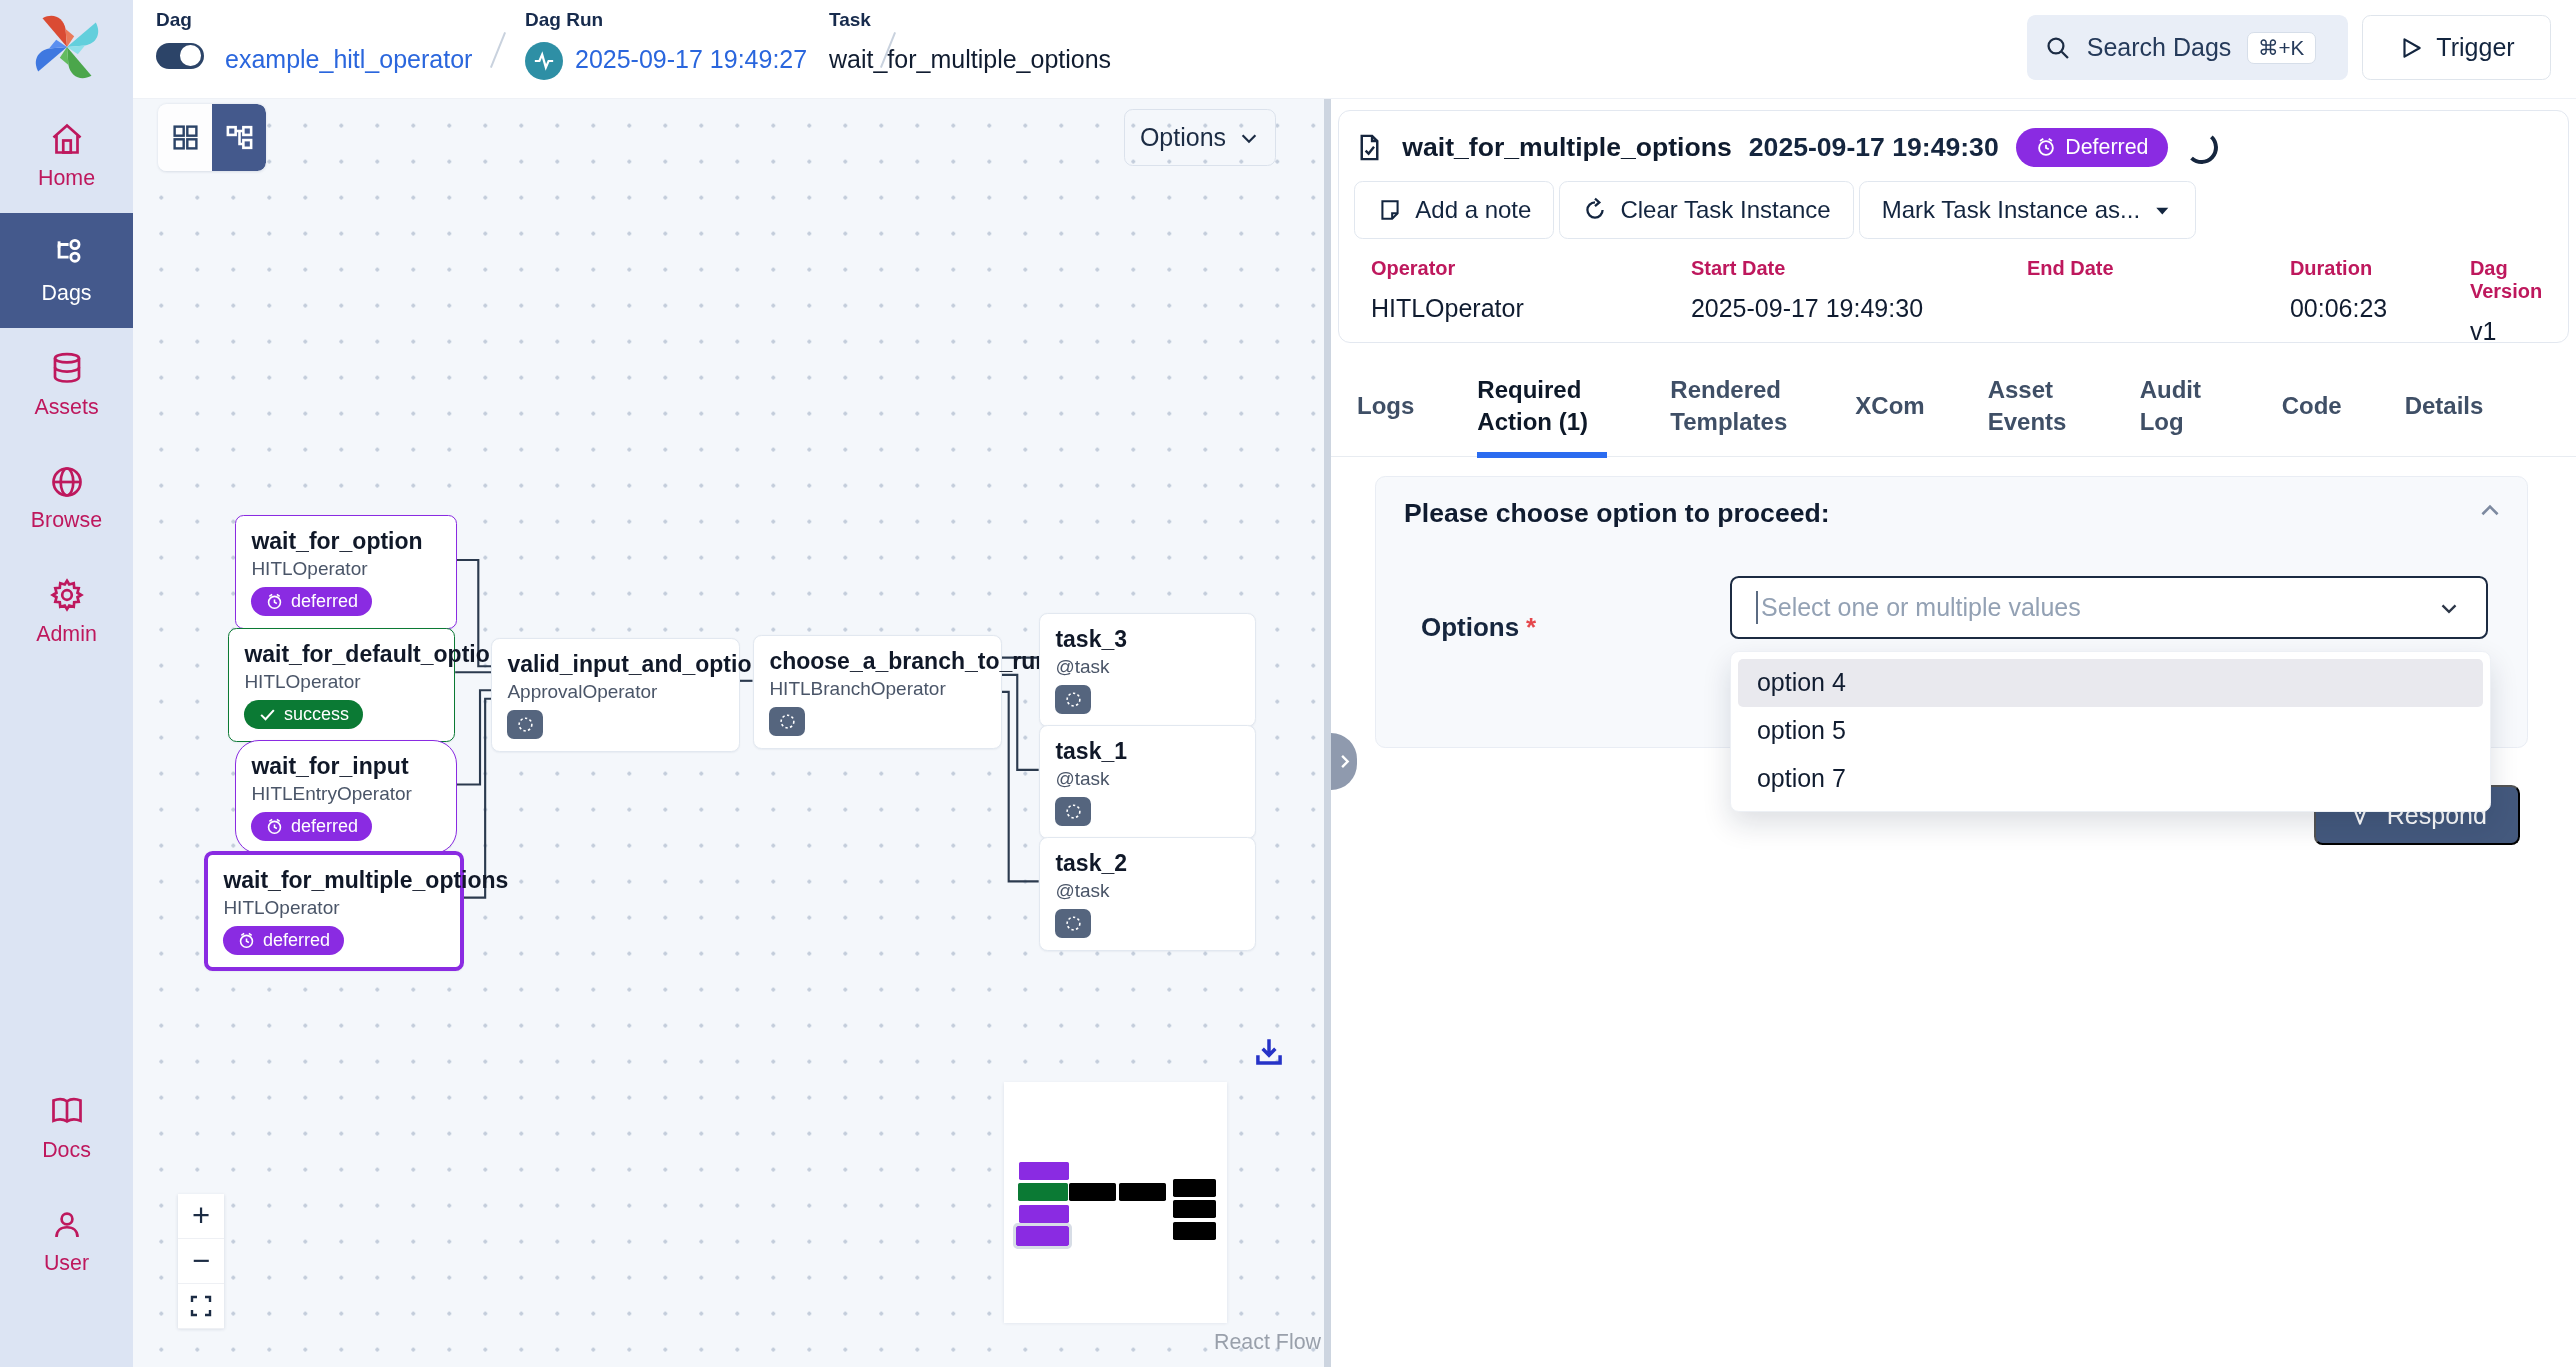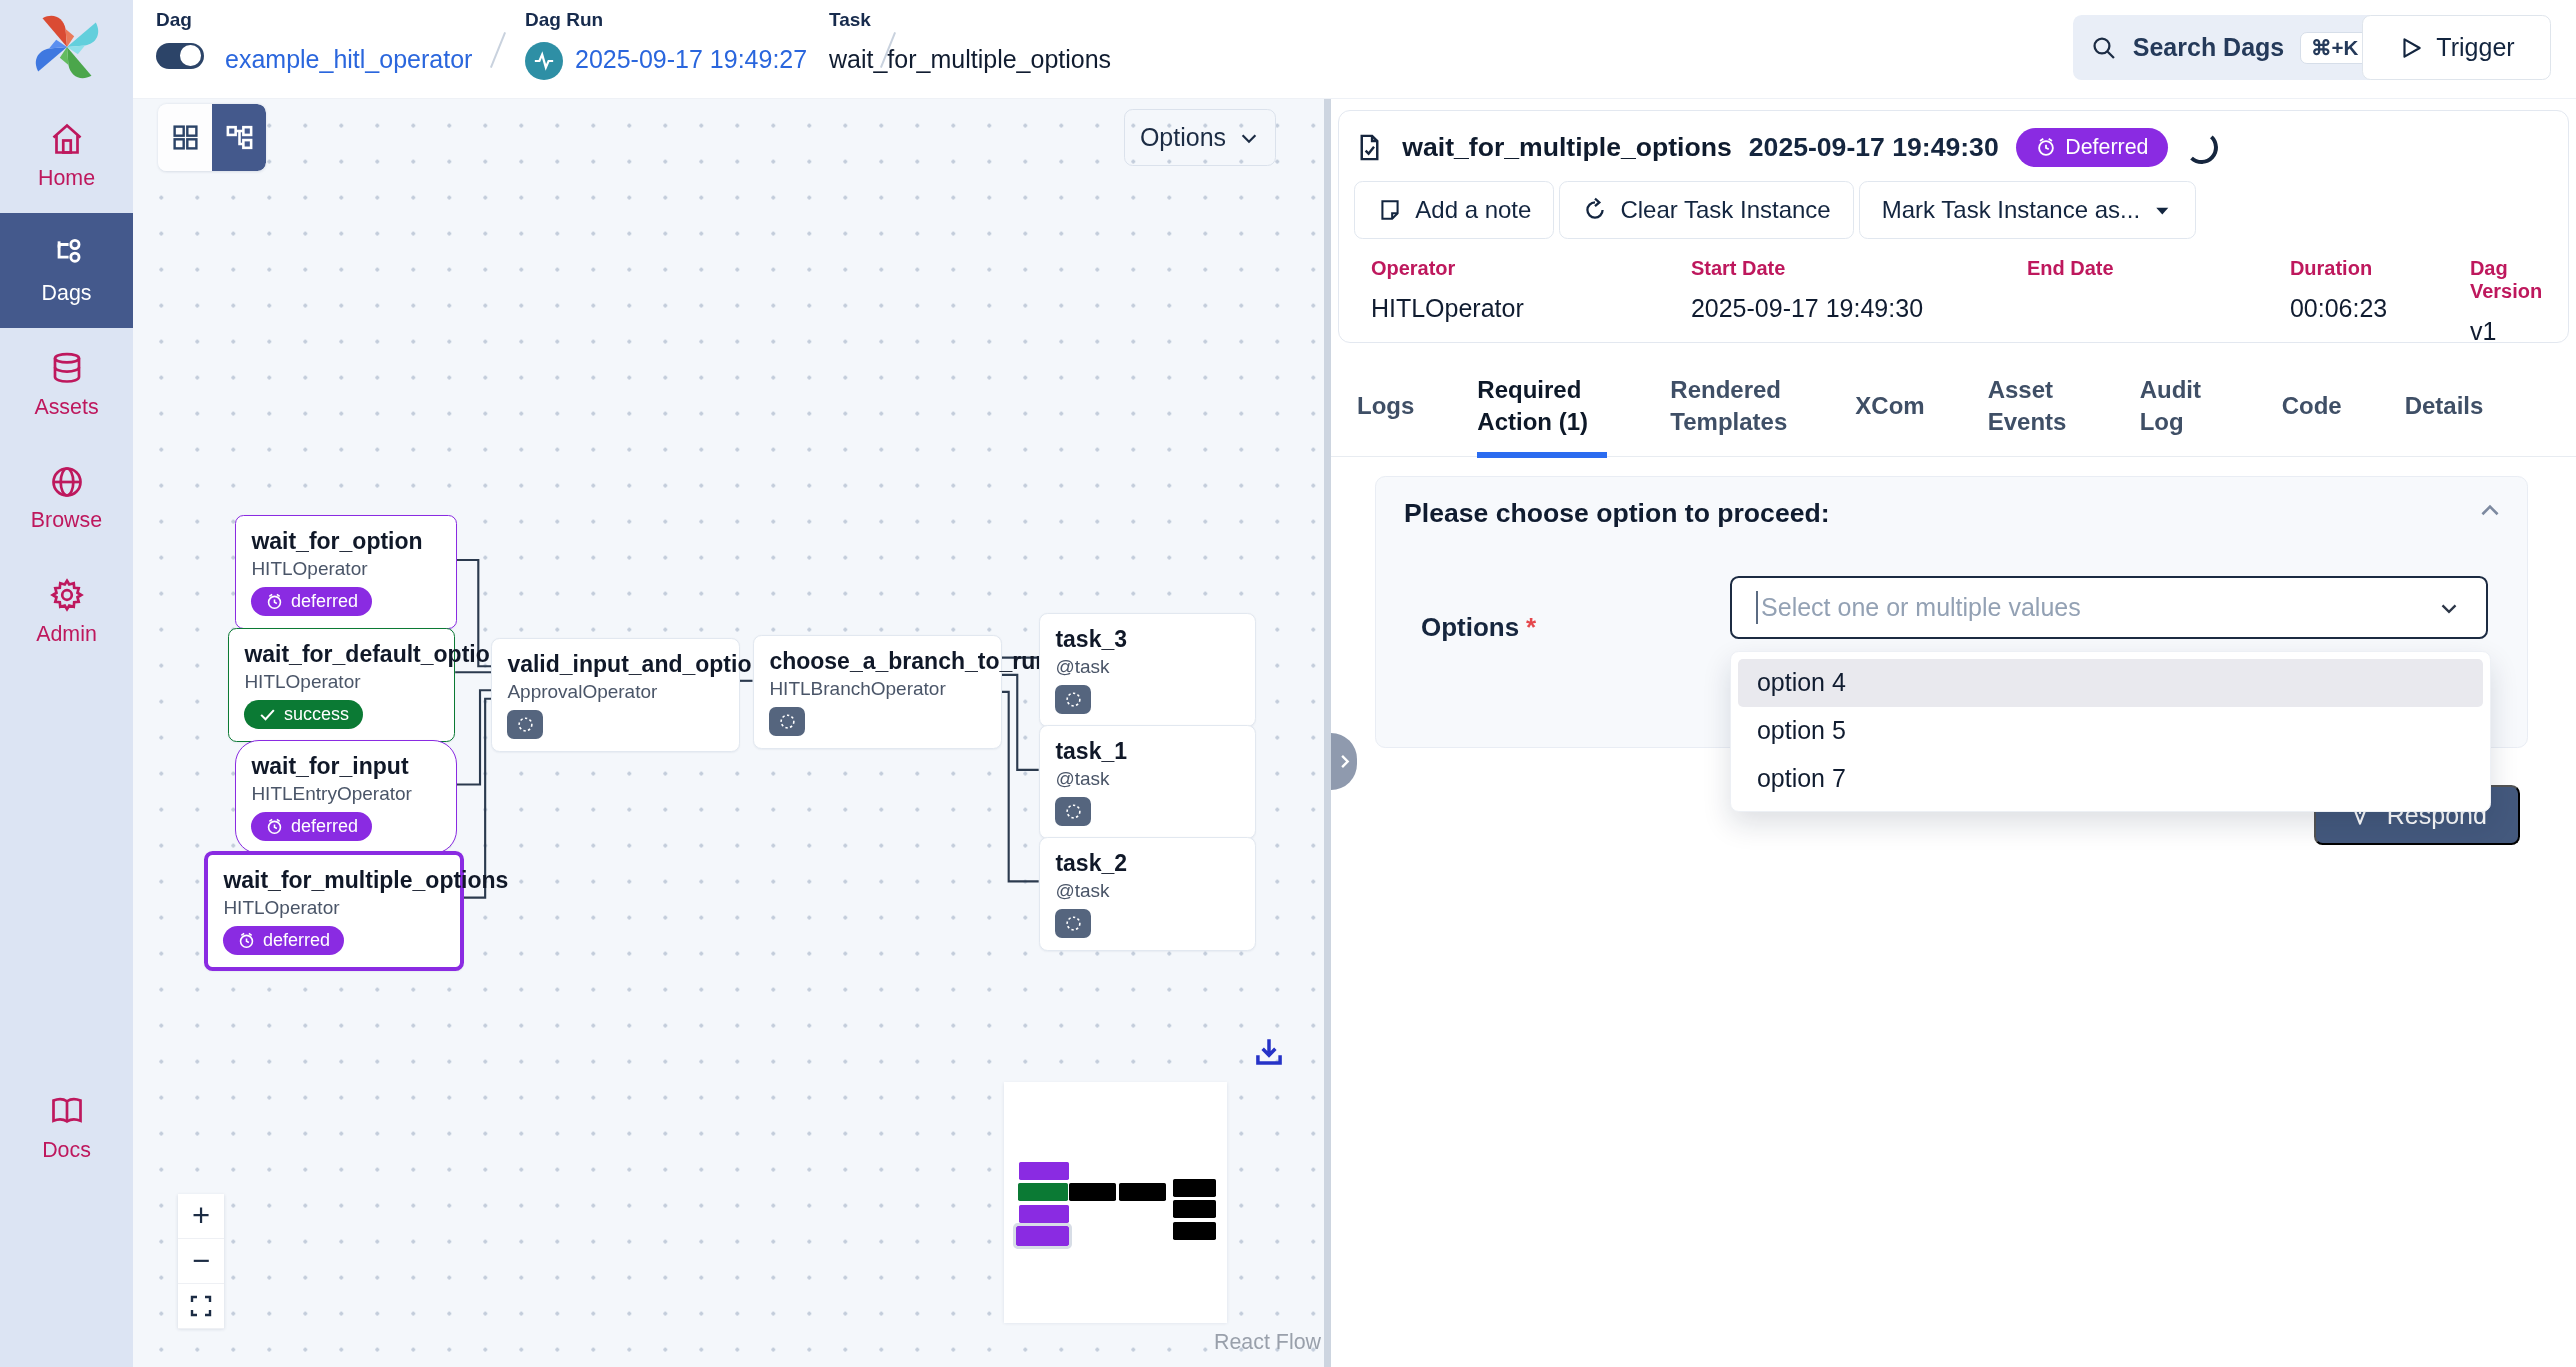--- a/index.html
+++ b/index.html
@@ -218,20 +218,29 @@
   <div style="position:absolute; left:0; top:1071px; width:133px;">
     <div class="side-item">
       <span>
         <svg width="36" height="36" viewBox="0 0 24 24" fill="none" stroke-width="1.8">
           <path d="M3 5 C6 3.8 9.5 3.8 12 5.5 C14.5 3.8 18 3.8 21 5 V18.5 C18 17.3 14.5 17.3 12 19 C9.5 17.3 6 17.3 3 18.5 Z"></path>
             <path d="M12 5.5 V19"></path>
         </svg>
         </span>
       <span class="lbl">Docs</span>
     </div>
+    <div class="side-item">
+      <span>
+        <svg width="36" height="36" viewBox="0 0 24 24" fill="none" stroke-width="1.8">
+          <circle cx="12" cy="8" r="3.6"></circle>
+            <path d="M5 20 C5 15.6 8 13.5 12 13.5 C16 13.5 19 15.6 19 20"></path>
+        </svg>
+        </span>
+      <span class="lbl">User</span>
+    </div>
   </div>
 </nav>
 
 <header id="topbar">
   <div class="abs" style="left:23px; top:8.6px;">
     <div class="bc-label">Dag</div>
     <div class="toggle" style="left:0; top:34px;">
         <div class="knob"></div>
       </div>
     <a class="bc-value bc-link abs" style="left:69px; top:36px; white-space:nowrap;">example_hitl_operator</a>
@@ -245,21 +254,21 @@
         </svg>
     </div>
     <a class="bc-value bc-link abs" style="left:50px; top:36px; white-space:nowrap;">2025-09-17 19:49:27</a>
   </div>
   <div class="bc-sep" style="left:754px;"></div>
   <div class="abs" style="left:696px; top:8.6px;text-align:center;">
     <div class="bc-label">Task</div>
     <div class="bc-value abs" style="left:0; top:36px; color:#101c30; white-space:nowrap;">wait_for_multiple_options</div>
   </div>
 
-  <div id="search-box" style="left:1940px;font-weight:bold;">
+  <div id="search-box" style="left:1894px;">
     <span>
       <svg width="27.4" height="27.4" viewBox="0 0 24 24" fill="none" stroke="#1c2c44" stroke-width="2">
           <circle cx="10.5" cy="10.5" r="6.5"></circle>
           <path d="M15.5 15.5 L21 21"></path>
         </svg>
     </span>
     <span class="stext">Search Dags</span>
     <span class="kbd">⌘+K</span>
   </div>
   <button id="trigger-btn" style="left:2229px; border:0.9px solid #dfe5ec;">

